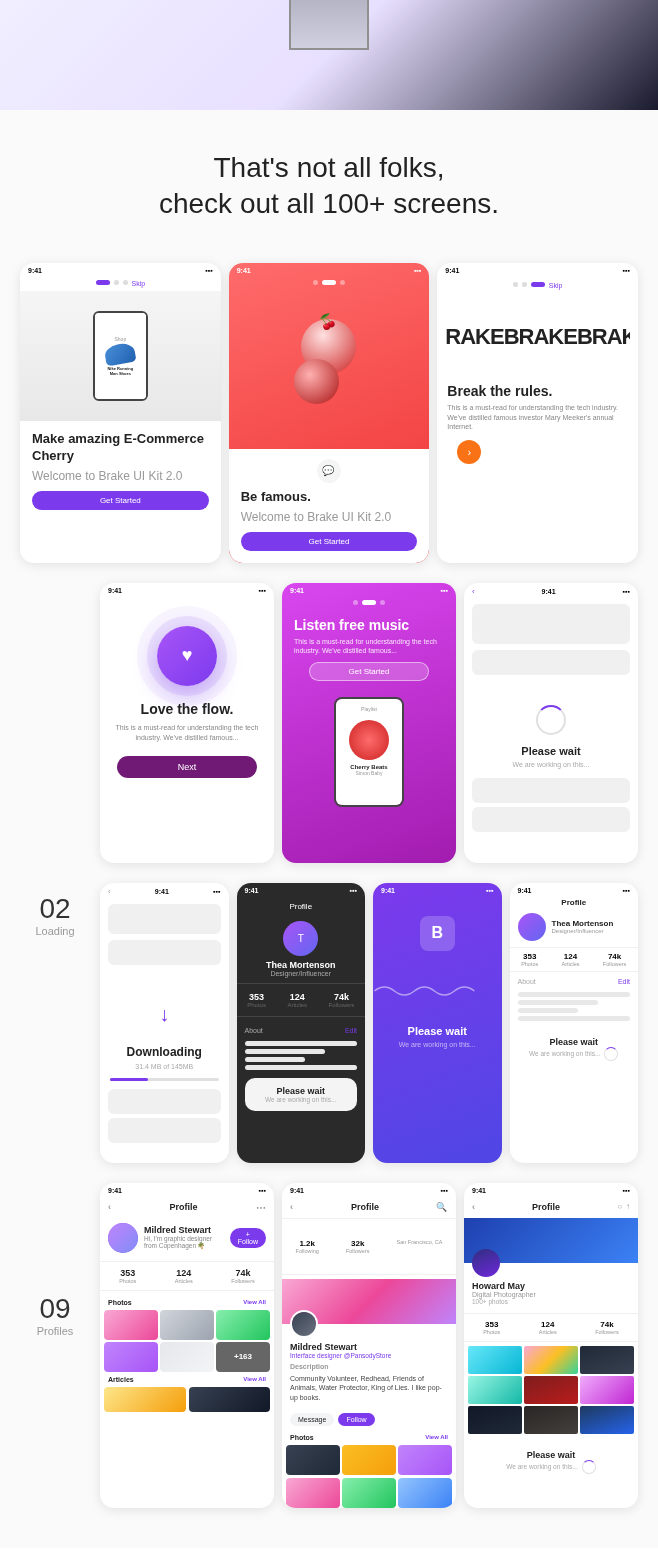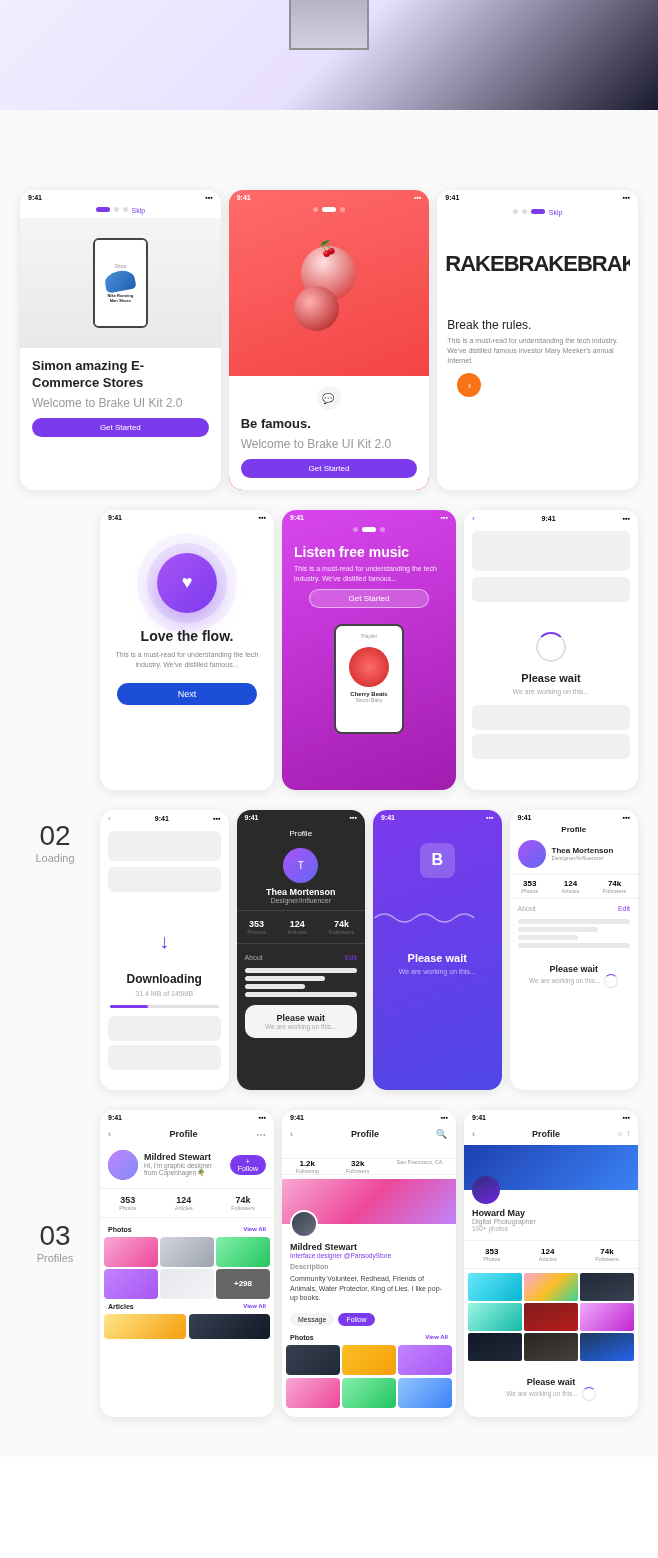--- a/index.html
+++ b/index.html
@@ -198,24 +198,23 @@
     }
     .brake-big-text {
       font-size: 22px;
       font-weight: 800;
       color: #222;
       letter-spacing: -1px;
       line-height: 1.1;
       overflow: hidden;
     }
     .brake-subtitle {
-      font-size: 12px;
-      font-weight: 400;
+      font-size: 14px;
+      font-weight: 700;
       color: #222;
-      margin-top: 8px;
     }
     .brake-desc {
       font-size: 7px;
       color: #888;
       line-height: 1.4;
       margin-top: 4px;
     }
     .arrow-btn {
       width: 24px;
       height: 24px;
@@ -255,21 +254,21 @@
       margin-bottom: 6px;
     }
     .love-desc {
       text-align: center;
       font-size: 7px;
       color: #888;
       padding: 0 10px;
       line-height: 1.5;
     }
     .next-btn {
-      background: #1d4ed8;
+      background: #701a75;
       color: #fff;
       border: none;
       border-radius: 20px;
       padding: 6px 0;
       width: 80%;
       font-size: 9px;
       cursor: pointer;
       display: block;
       margin: 12px auto 10px;
     }
@@ -756,20 +755,21 @@
 
   </style>
 </head>
 <body>
 
 <div class="header-section">
   <div class="phone-top"></div>
 </div>
 
 <div class="full-preview-section">
+  <div class="full-preview-title">That's not all folks,<br>check out all 100+ screens.</div>
 </div>
 
 <div class="screens-section">
 
   <div class="section-row">
 
     <div class="phones-row">
 
       <div class="phone-card wt-card-1">
         <div class="top-bar">
@@ -787,21 +787,21 @@
             <div class="inner-phone-screen">
               <div style="text-align:center;padding:4px;">
                 <div style="font-size:5px;color:#999;margin-bottom:2px;">Shop</div>
                 <div class="tiny-shoe"></div>
                 <div style="font-size:4px;color:#222;margin-top:2px;font-weight:600;">Nike Running<br>Man Shoes</div>
               </div>
             </div>
           </div>
         </div>
         <div class="wt-content">
-          <div class="wt-title">Simon amazing E-Commerce Stores</div>
+          <div class="wt-title">Make amazing E-Commerce Cherry</div>
           <div class="wt-subtitle">Welcome to Brake UI Kit 2.0</div>
           <button class="btn-purple">Get Started</button>
         </div>
       </div>
 
       <div class="phone-card cherry-card">
         <div class="top-bar">
           <span style="font-size:7px;font-weight:600;color:#fff;">9:41</span>
           <span style="font-size:7px;color:#fff;">▪▪▪</span>
         </div>
@@ -1030,21 +1030,21 @@
             <div class="popup-sub">We are working on this...</div>
             <div style="width:14px;height:14px;border:1.5px solid #e0e0e0;border-top-color:#7c3aed;border-radius:50%;display:inline-block;"></div>
           </div>
         </div>
       </div>
     </div>
   </div>
 
   <div class="section-row">
     <div class="section3-label section-label">
-      <span class="section-number">03</span>
+      <span class="section-number">09</span>
       <span class="section-name">Profiles</span>
     </div>
 
     <div class="phones-row">
 
       <div class="phone-card profile-light-card">
         <div class="top-bar">
           <span style="font-size:7px;font-weight:600;">9:41</span>
           <span style="font-size:7px;">▪▪▪</span>
         </div>
@@ -1080,21 +1080,21 @@
         <div class="photos-label">
           <span>Photos</span>
           <span class="view-all">View All</span>
         </div>
         <div class="photos-grid">
           <div class="photo-thumb thumb-pink"></div>
           <div class="photo-thumb thumb-gray"></div>
           <div class="photo-thumb thumb-green"></div>
           <div class="photo-thumb thumb-purple"></div>
           <div class="photo-thumb thumb-white"></div>
-          <div class="photo-thumb thumb-more">+298</div>
+          <div class="photo-thumb thumb-more">+163</div>
         </div>
         <div class="articles-label">
           <span>Articles</span>
           <span class="view-all">View All</span>
         </div>
         <div class="article-thumb-row">
           <div class="article-thumb article-yellow"></div>
           <div class="article-thumb article-dark"></div>
         </div>
       </div>
@@ -1103,21 +1103,21 @@
         <div class="top-bar">
           <span style="font-size:7px;font-weight:600;">9:41</span>
           <span style="font-size:7px;">▪▪▪</span>
         </div>
         <div class="profile-header-light">
           <span style="color:#999;">‹</span>
           <span>Profile</span>
           <span style="font-size:9px;color:#999;cursor:pointer;">🔍</span>
         </div>
 
-        <div style="display:flex;justify-content:space-around;padding:0 0;border-top:1px solid #f0f0f0;border-bottom:1px solid #f0f0f0;margin:13px 0 4px;">
+        <div style="display:flex;justify-content:space-around;padding:20px 0;border-top:1px solid #f0f0f0;border-bottom:1px solid #f0f0f0;margin:0 0 4px;">
           <div style="text-align:center;">
             <div style="font-size:8px;font-weight:600;">1.2k</div>
             <div style="font-size:5.5px;color:#999;">Following</div>
           </div>
           <div style="text-align:center;">
             <div style="font-size:8px;font-weight:600;">32k</div>
             <div style="font-size:5.5px;color:#999;">Followers</div>
           </div>
           <div style="text-align:center;">
             <div style="font-size:5.5px;color:#999;">San Francisco, CA</div>

